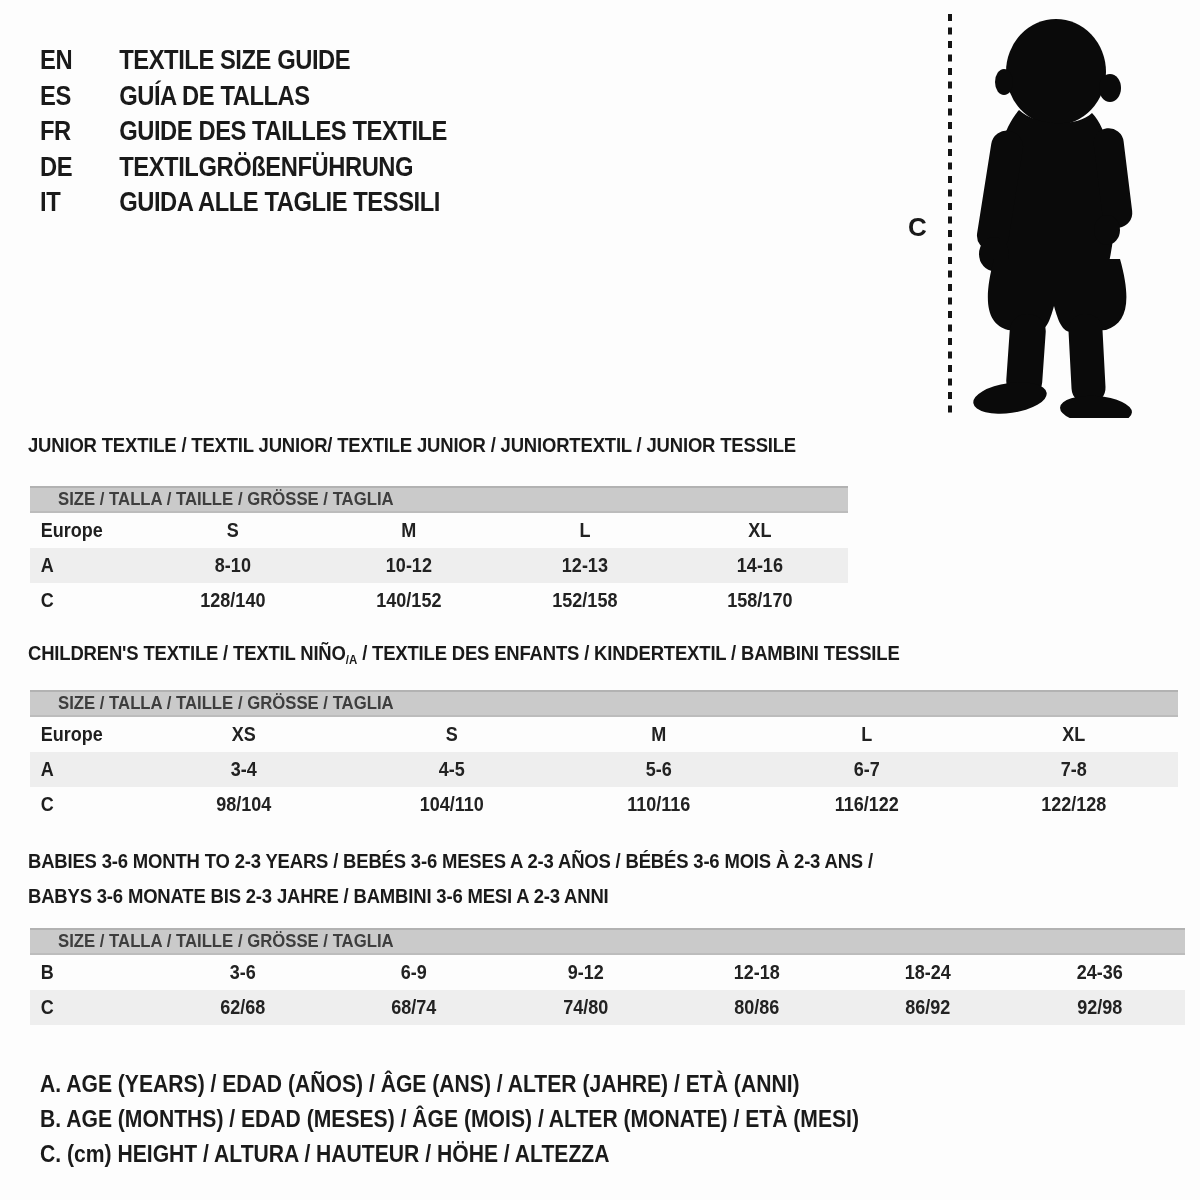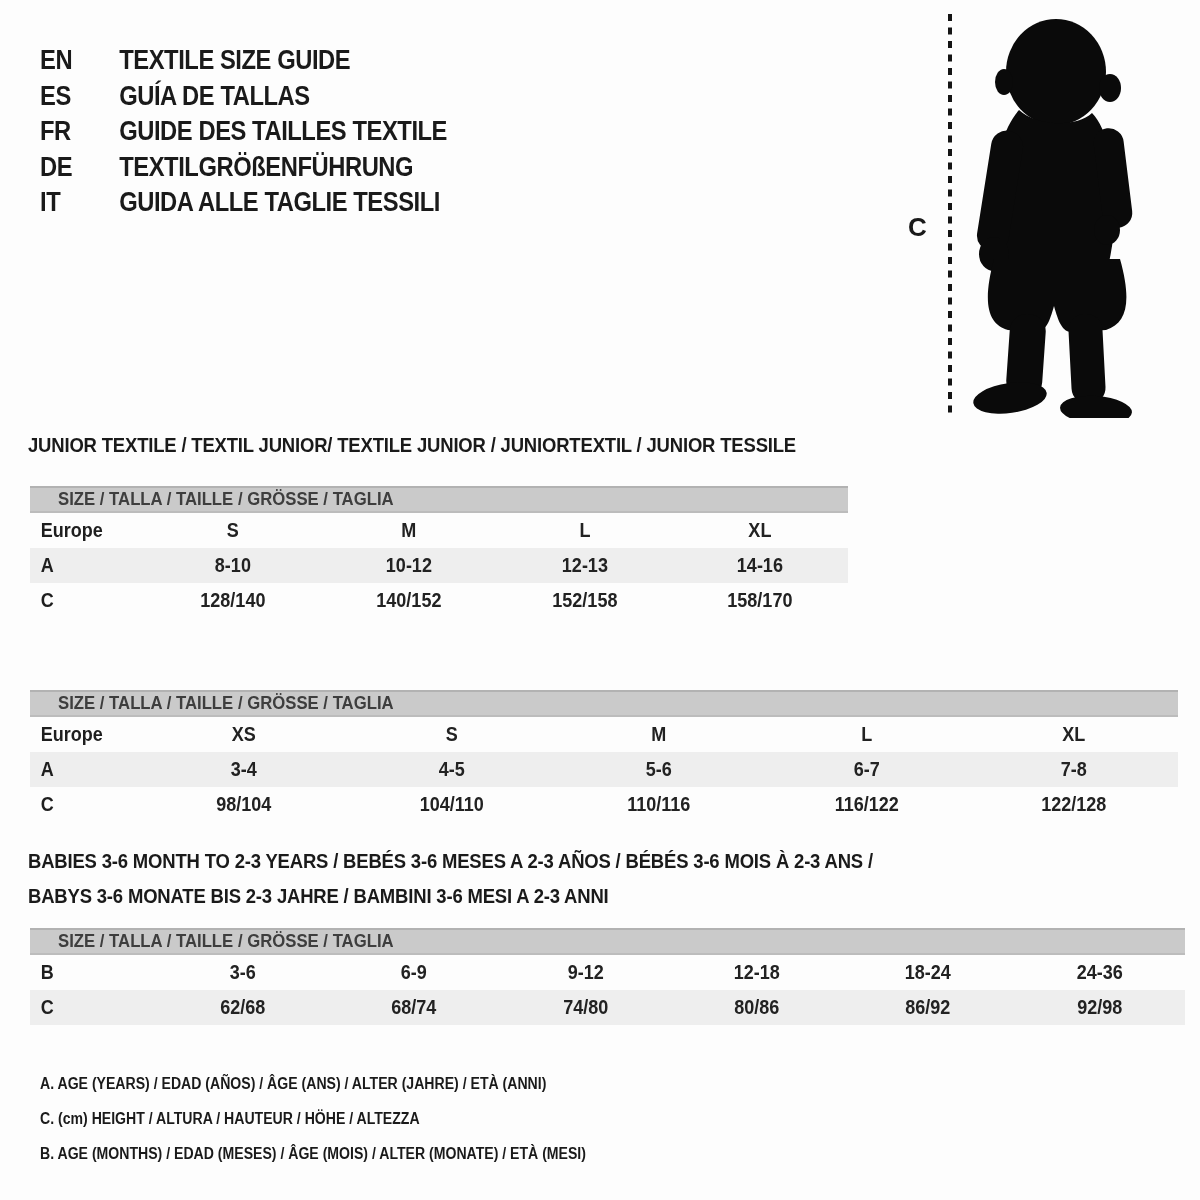--- a/index.html
+++ b/index.html
@@ -39,21 +39,21 @@
                 font-size:19px; color:#3e3e3e; }
   .t-row      { display:grid; height:35px; align-items:center; font-size:20px; color:#222222; }
   .t-row.shaded { background:#eeeeee; }
   .t-label    { padding-left:12px; text-align:left; color:#1e1e1e; }
   .t-cell     { text-align:center; }
   .junior   .t-row { grid-template-columns:115px repeat(4,1fr); }
   .children .t-row { grid-template-columns:110px repeat(5,1fr); }
   .babies   .t-row { grid-template-columns:127px repeat(6,1fr); }
 
   
-  .legend { position:absolute; left:40px; top:1066px; font-size:16px; line-height:35px; }
+  .legend { position:absolute; left:40px; top:1066px; font-size:24px; line-height:35px; }
 </style>
 </head>
 <body>
 
 <div class="page">
 
   <div class="lang-block">
     <div class="lang-row">
       <span class="lang-code">EN</span>
       <span>TEXTILE SIZE GUIDE</span>
@@ -119,20 +119,23 @@
     </div>
     <div class="t-row">
       <div class="t-label lbl">C</div>
       <div class="t-cell cx">128/140</div>
       <div class="t-cell cx">140/152</div>
       <div class="t-cell cx">152/158</div>
       <div class="t-cell cx">158/170</div>
     </div>
   </div>
 
+  <div class="section-title" style="top:641px;">
+    <span class="cond"><span>CHILDREN'S TEXTILE / TEXTIL NIÑO</span><span class="sub">/A</span><span> / TEXTILE DES ENFANTS / KINDERTEXTIL / BAMBINI TESSILE</span></span>
+  </div>
   <div class="size-table children" style="top:690px; width:1148px;">
     <div class="size-bar">
       <span class="cond">SIZE / TALLA / TAILLE / GRÖSSE / TAGLIA</span>
     </div>
     <div class="t-row">
       <div class="t-label lbl">Europe</div>
       <div class="t-cell cx">XS</div>
       <div class="t-cell cx">S</div>
       <div class="t-cell cx">M</div>
       <div class="t-cell cx">L</div>
@@ -179,17 +182,17 @@
       <div class="t-cell cx">68/74</div>
       <div class="t-cell cx">74/80</div>
       <div class="t-cell cx">80/86</div>
       <div class="t-cell cx">86/92</div>
       <div class="t-cell cx">92/98</div>
     </div>
   </div>
 
   <div class="legend">
     <div><span class="cond">A. AGE (YEARS) / EDAD (AÑOS) / ÂGE (ANS) / ALTER (JAHRE) / ETÀ (ANNI)</span></div>
+    <div><span class="cond">B. AGE (MONTHS) / EDAD (MESES) / ÂGE (MOIS) / ALTER (MONATE) / ETÀ (MESI)</span></div>
     <div><span class="cond">C. (cm) HEIGHT / ALTURA / HAUTEUR / HÖHE / ALTEZZA</span></div>
-    <div><span class="cond">B. AGE (MONTHS) / EDAD (MESES) / ÂGE (MOIS) / ALTER (MONATE) / ETÀ (MESI)</span></div>
   </div>
 
 </div>
 
 </body></html>

